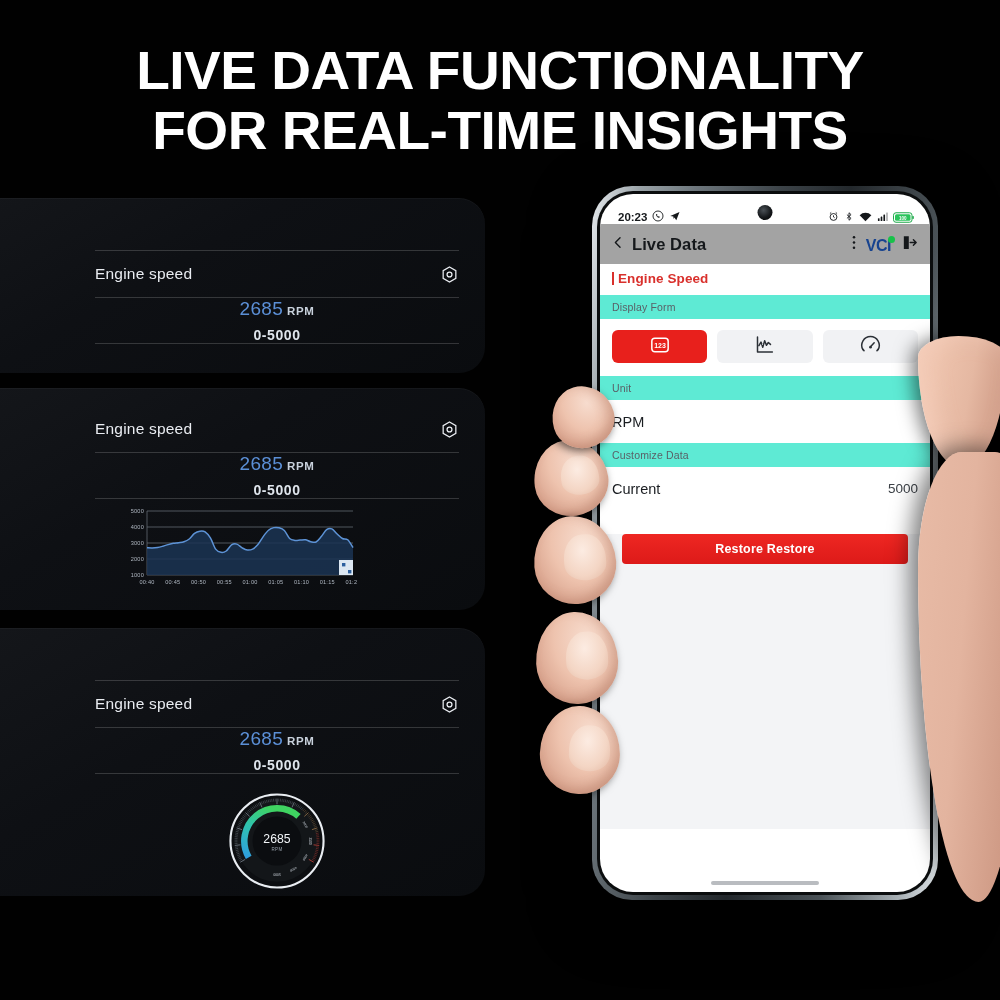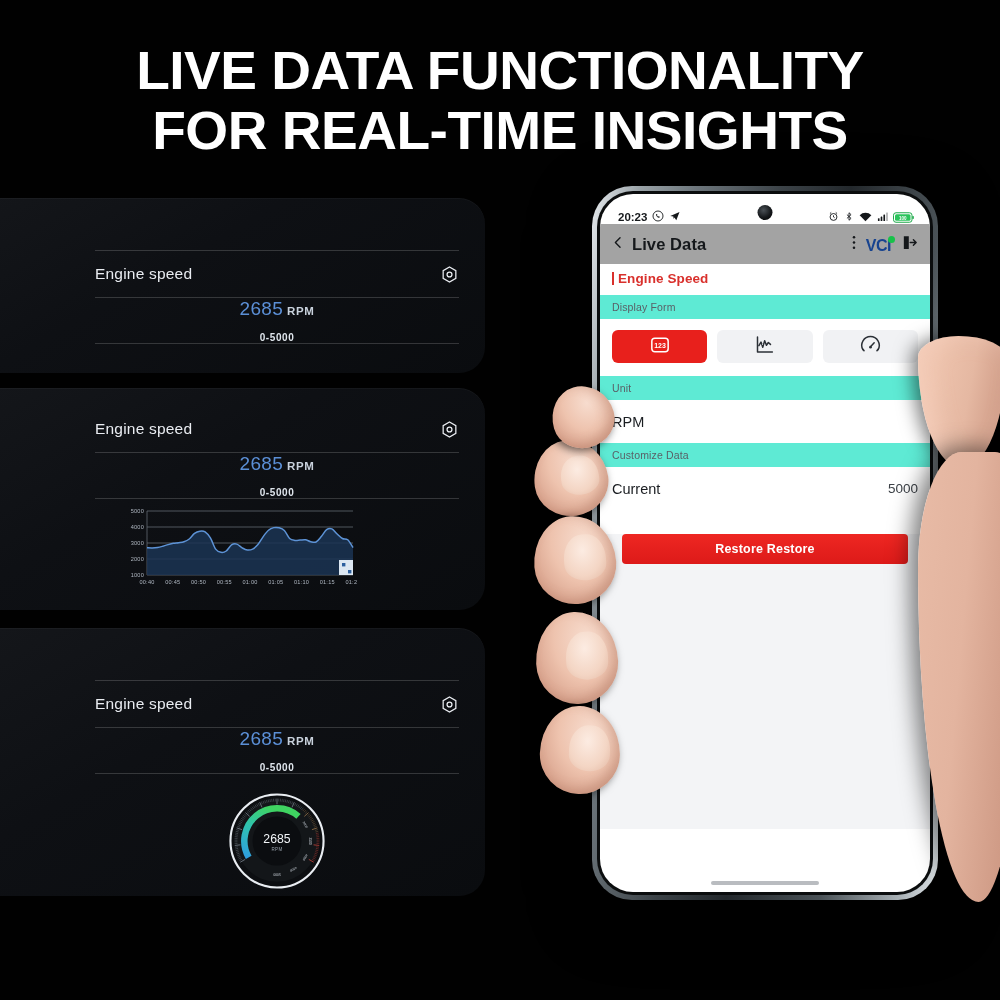--- a/index.html
+++ b/index.html
@@ -30,21 +30,21 @@
   .card-inner { position:absolute; left:215px; right:26px; top:0; bottom:0; }
 
   .c-sep { height:1px; background:rgba(255,255,255,.17); }
   .c-titlerow {
     height:46px; display:flex; align-items:center; justify-content:space-between;
   }
   .c-title { color:#e9ecf1; font-size:15.5px; letter-spacing:.2px; }
   .c-valrow { height:45px; display:flex; align-items:center; justify-content:space-between;flex-direction:column; }
   .c-val { color:#5b8fd6; font-size:19px; letter-spacing:.3px; }
   .c-unit { color:#c9d2dd; font-size:11.5px; font-weight:bold; letter-spacing:.6px; margin-left:4px; }
-  .c-range { color:#dfe5ec; font-size:10px; font-weight:bold; letter-spacing:.6px; }
+  .c-range { color:#dfe5ec; font-size:14px; font-weight:bold; letter-spacing:.6px; }
 
   .gear-ico { width:19px; height:19px; display:block; }
 
   
   #card1 { top:198px; height:175px; }
   #card1 .card-inner { top:52px; }
   
   #card2 { top:388px; height:222px; }
   #card2 .card-inner { top:18px; }
   

